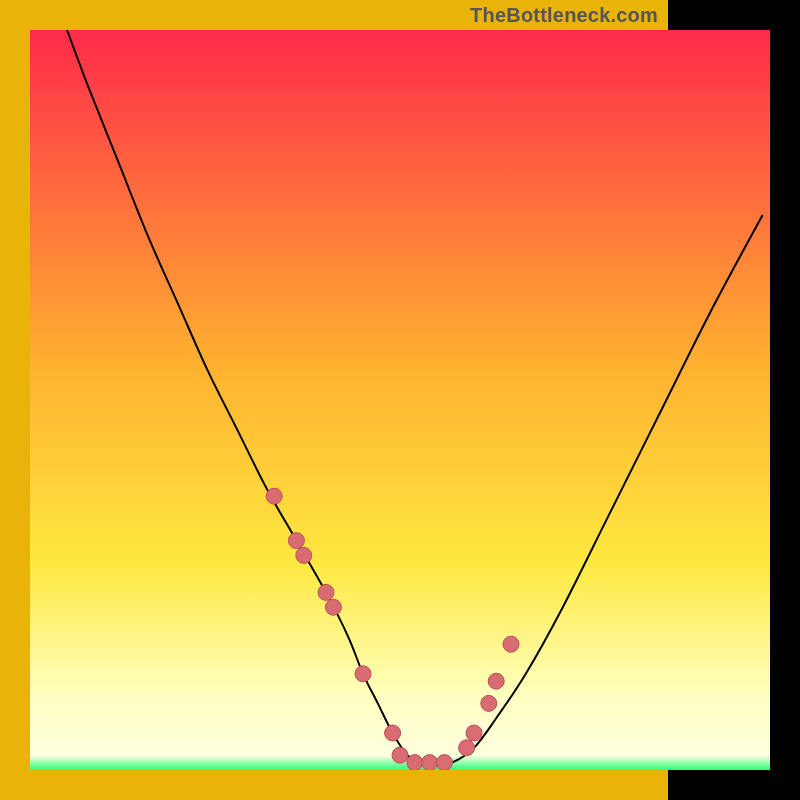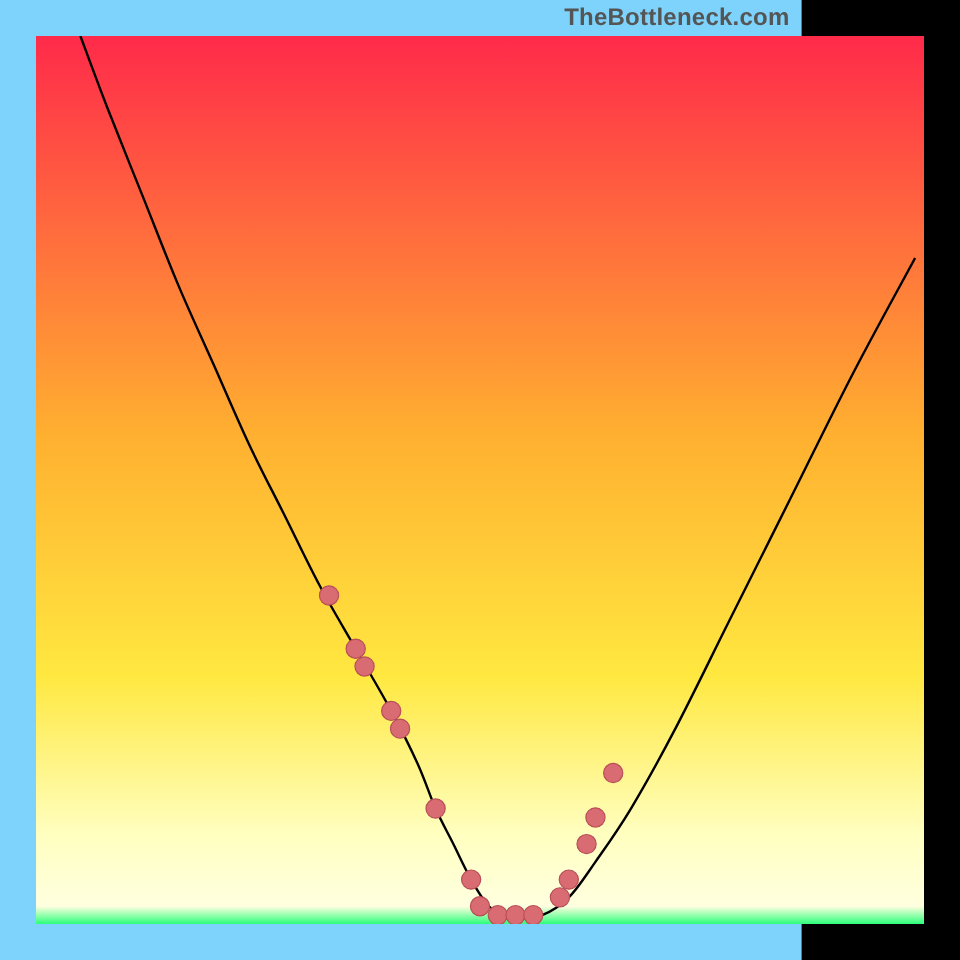--- a/index.html
+++ b/index.html
@@ -8,21 +8,21 @@
     width: 800px;
     height: 800px;
     overflow: hidden;
     background: #000;
     font-family: Arial, Helvetica, sans-serif;
   }
   .frame {
     position: relative;
     width: 668px;
     height: 800px;
-    background: #7dd3fc;
+    background: #eab308;
   }
   .watermark {
     position: absolute;
     top: 4px;
     right: 10px;
     color: #555;
     font-size: 20px;
     font-weight: 600;
     letter-spacing: 0.2px;
     z-index: 20;

